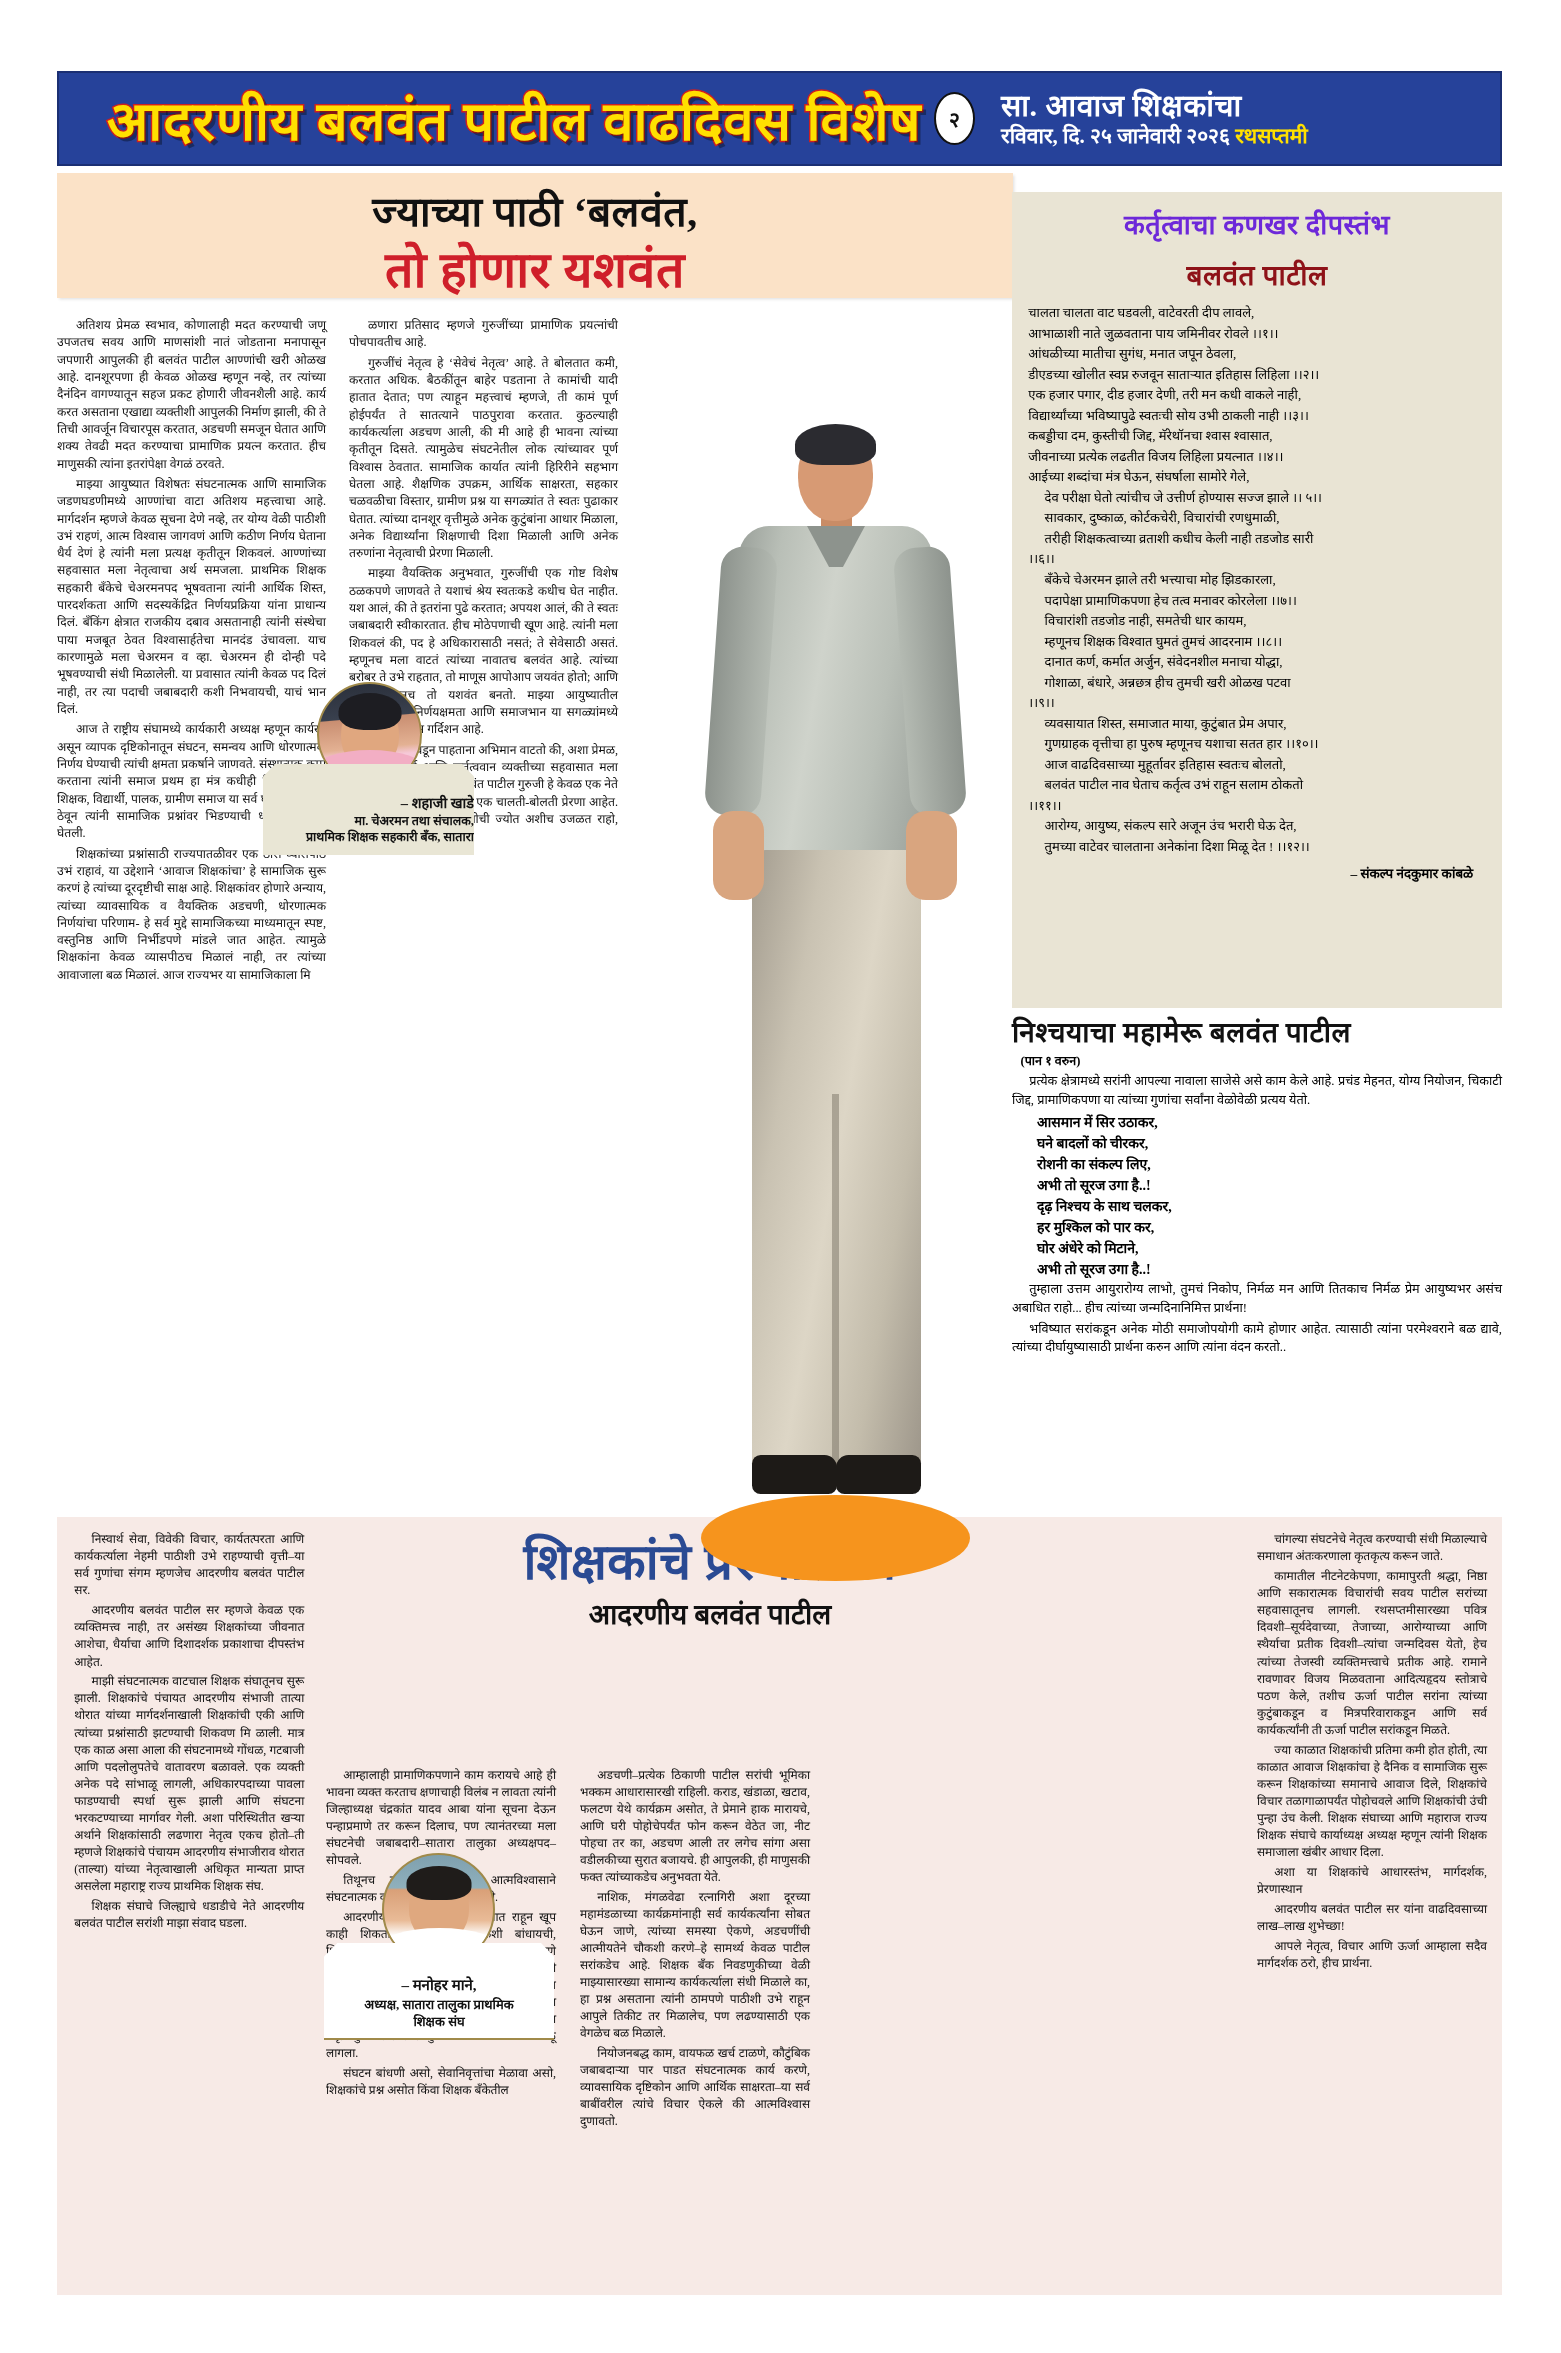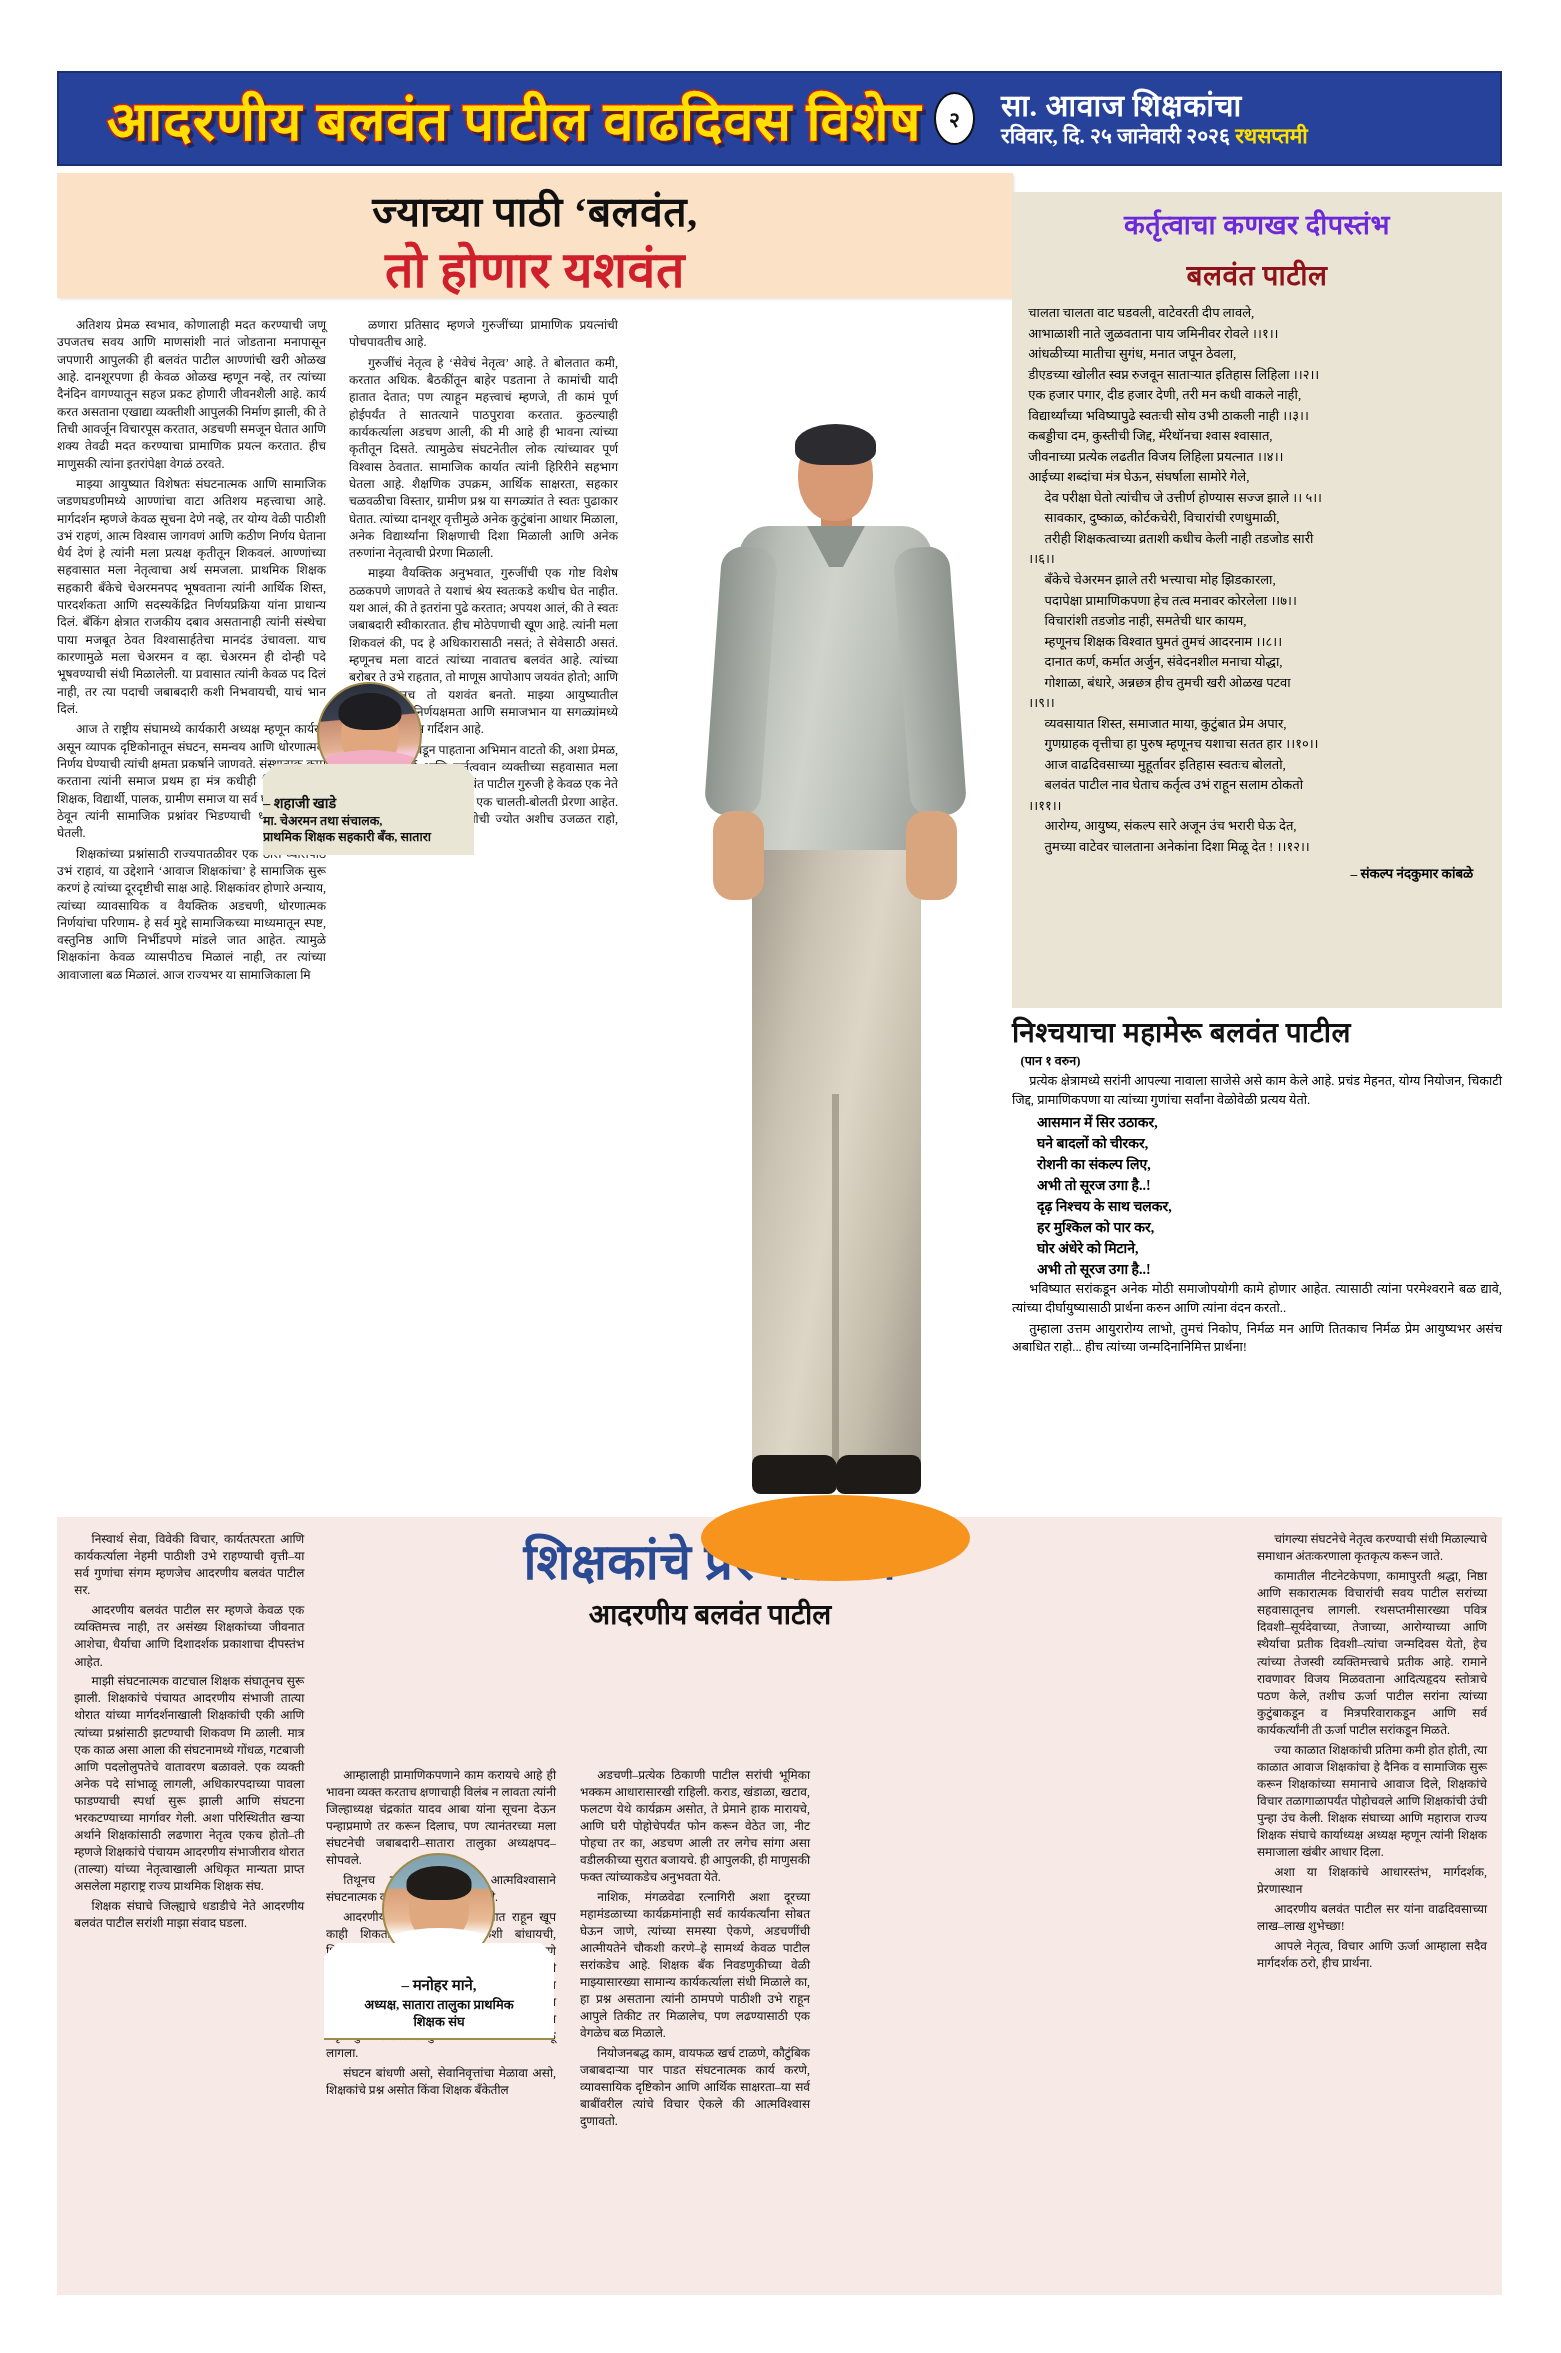--- a/index.html
+++ b/index.html
@@ -98,21 +98,21 @@
     width:63px;height:37px;border-radius:50% 50% 40% 40%;background:#1d1d22;
   }
   .inset-shirt{
     position:absolute;left:-3.8px;bottom:-1.9px;width:110px;height:37px;
     background:#f2aec4;border-radius:54% 54% 0 0;
   }
   .inset-card{
     position:absolute;left:0;top:82px;width:211px;height:91px;
     background:#e9e6d5;
     clip-path:polygon(12.5px 0,199px 0,211px 12.5px,211px 91px,0 91px,0 12.5px);
-    text-align:left;
+    text-align:right;
     font-size:12.5px;line-height:1.3;font-weight:bold;color:#111;
     padding-top:30px;box-sizing:border-box;
   }
   .inset-card .nm{font-size:14.4px;}
 
   
   .bigphoto{
     position:absolute;left:610px;top:110px;width:336px;height:1162px;z-index:4;
   }
   .bp-ellipse{
@@ -347,22 +347,22 @@
     <div>
       <div class="ra-verse">आसमान में सिर उठाकर,</div>
       <div class="ra-verse">घने बादलों को चीरकर,</div>
       <div class="ra-verse">रोशनी का संकल्प लिए,</div>
       <div class="ra-verse">अभी तो सूरज उगा है..!</div>
       <div class="ra-verse">दृढ़ निश्चय के साथ चलकर,</div>
       <div class="ra-verse">हर मुश्किल को पार कर,</div>
       <div class="ra-verse">घोर अंधेरे को मिटाने,</div>
       <div class="ra-verse">अभी तो सूरज उगा है..!</div>
     </div>
+    <p class="ra-p">तुम्हाला उत्तम आयुरारोग्य लाभो, तुमचं निकोप, निर्मळ मन आणि तितकाच निर्मळ प्रेम आयुष्यभर असंच अबाधित राहो... हीच त्यांच्या जन्मदिनानिमित्त प्रार्थना!</p>
     <p class="ra-p">भविष्यात सरांकडून अनेक मोठी समाजोपयोगी कामे होणार आहेत. त्यासाठी त्यांना परमेश्वराने बळ द्यावे, त्यांच्या दीर्घायुष्यासाठी  प्रार्थना करुन आणि त्यांना वंदन करतो..</p>
-    <p class="ra-p">तुम्हाला उत्तम आयुरारोग्य लाभो, तुमचं निकोप, निर्मळ मन आणि तितकाच निर्मळ प्रेम आयुष्यभर असंच अबाधित राहो... हीच त्यांच्या जन्मदिनानिमित्त प्रार्थना!</p>
   </div>
 
   <div class="bottom">
 
     <div class="bt-headwrap">
       <div class="bt-h1">शिक्षकांचे प्रेरणास्थान</div>
       <div class="bt-h2">आदरणीय बलवंत पाटील</div>
     </div>
 
     <div class="bcols">

